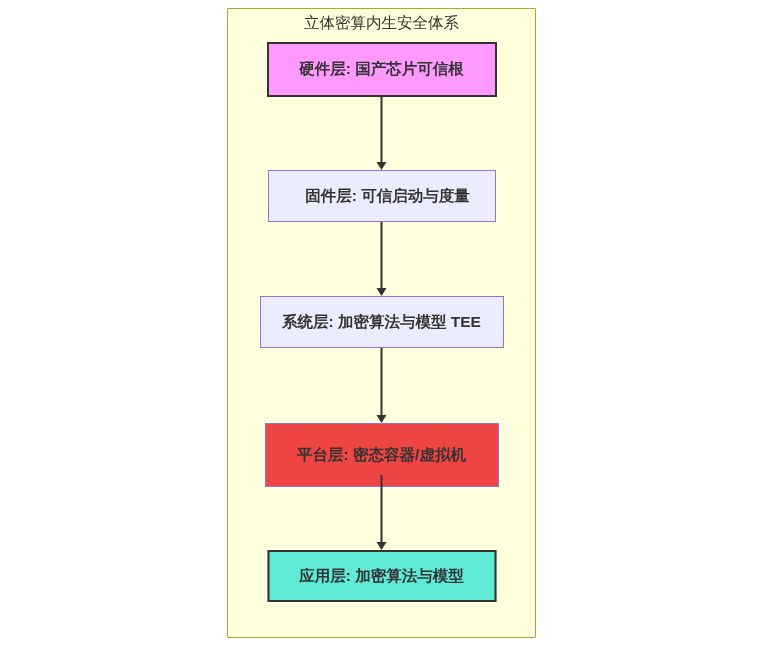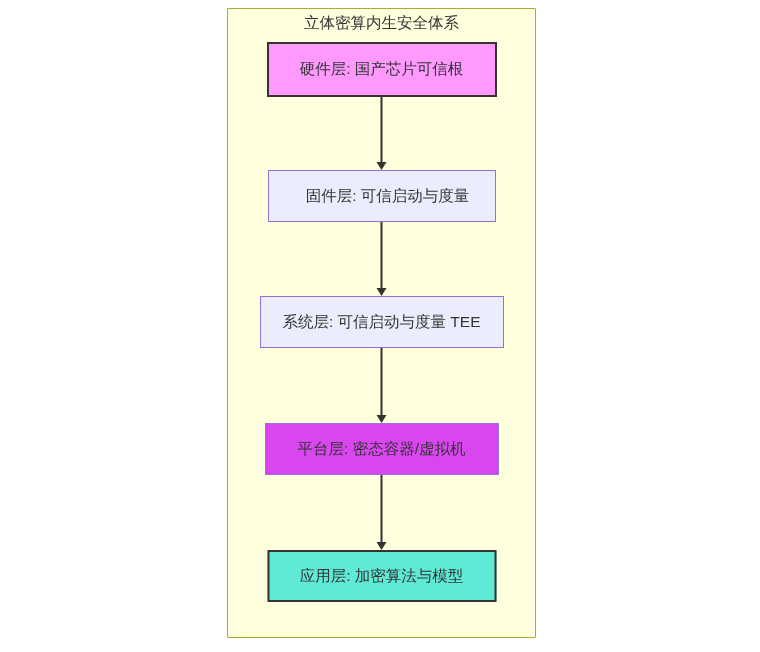--- a/index.html
+++ b/index.html
@@ -42,20 +42,21 @@
     left: 50%;
     transform: translateX(-50%);
     box-sizing: border-box;
     display: flex;
     align-items: center;
     justify-content: center;
     font-size: 15.5px;
     color: #333333;
     white-space: nowrap;
     text-align: center;
+    font-weight: bold;
   }
   .node-hardware {
     top: 33px;
     width: 230px;
     height: 55px;
     background: #ff99ff;
     border: 2px solid #333333;
   }
   .node-firmware {
     top: 161px;
@@ -68,22 +69,22 @@
   .node-system {
     top: 287px;
     width: 244px;
     height: 52px;
     background: #ececff;
     border: 1px solid #9370db;
   }
   .node-platform {
     top: 414px;
     width: 234px;
-    height: 52px;
-    background: #d946ef;
+    height: 64px;
+    background: #ef4444;
     border: 1px solid #9370db;
   }
   .node-application {
     top: 541px;
     width: 229px;
     height: 52px;
     background: #5eead4;
     border: 2px solid #333333;
   }
   .edge {
@@ -132,21 +133,21 @@
     <div class="node node-firmware">
       <span>固件层: 可信启动与度量</span>
     </div>
 
     <div class="edge edge-2">
       <div class="edge-line"></div>
       <div class="edge-head"></div>
     </div>
 
     <div class="node node-system">
-      <span>系统层: 可信启动与度量 TEE</span>
+      <span>系统层: 加密算法与模型 TEE</span>
     </div>
 
     <div class="edge edge-3">
       <div class="edge-line"></div>
       <div class="edge-head"></div>
     </div>
 
     <div class="node node-platform">
       <span>平台层: 密态容器/虚拟机</span>
     </div>

